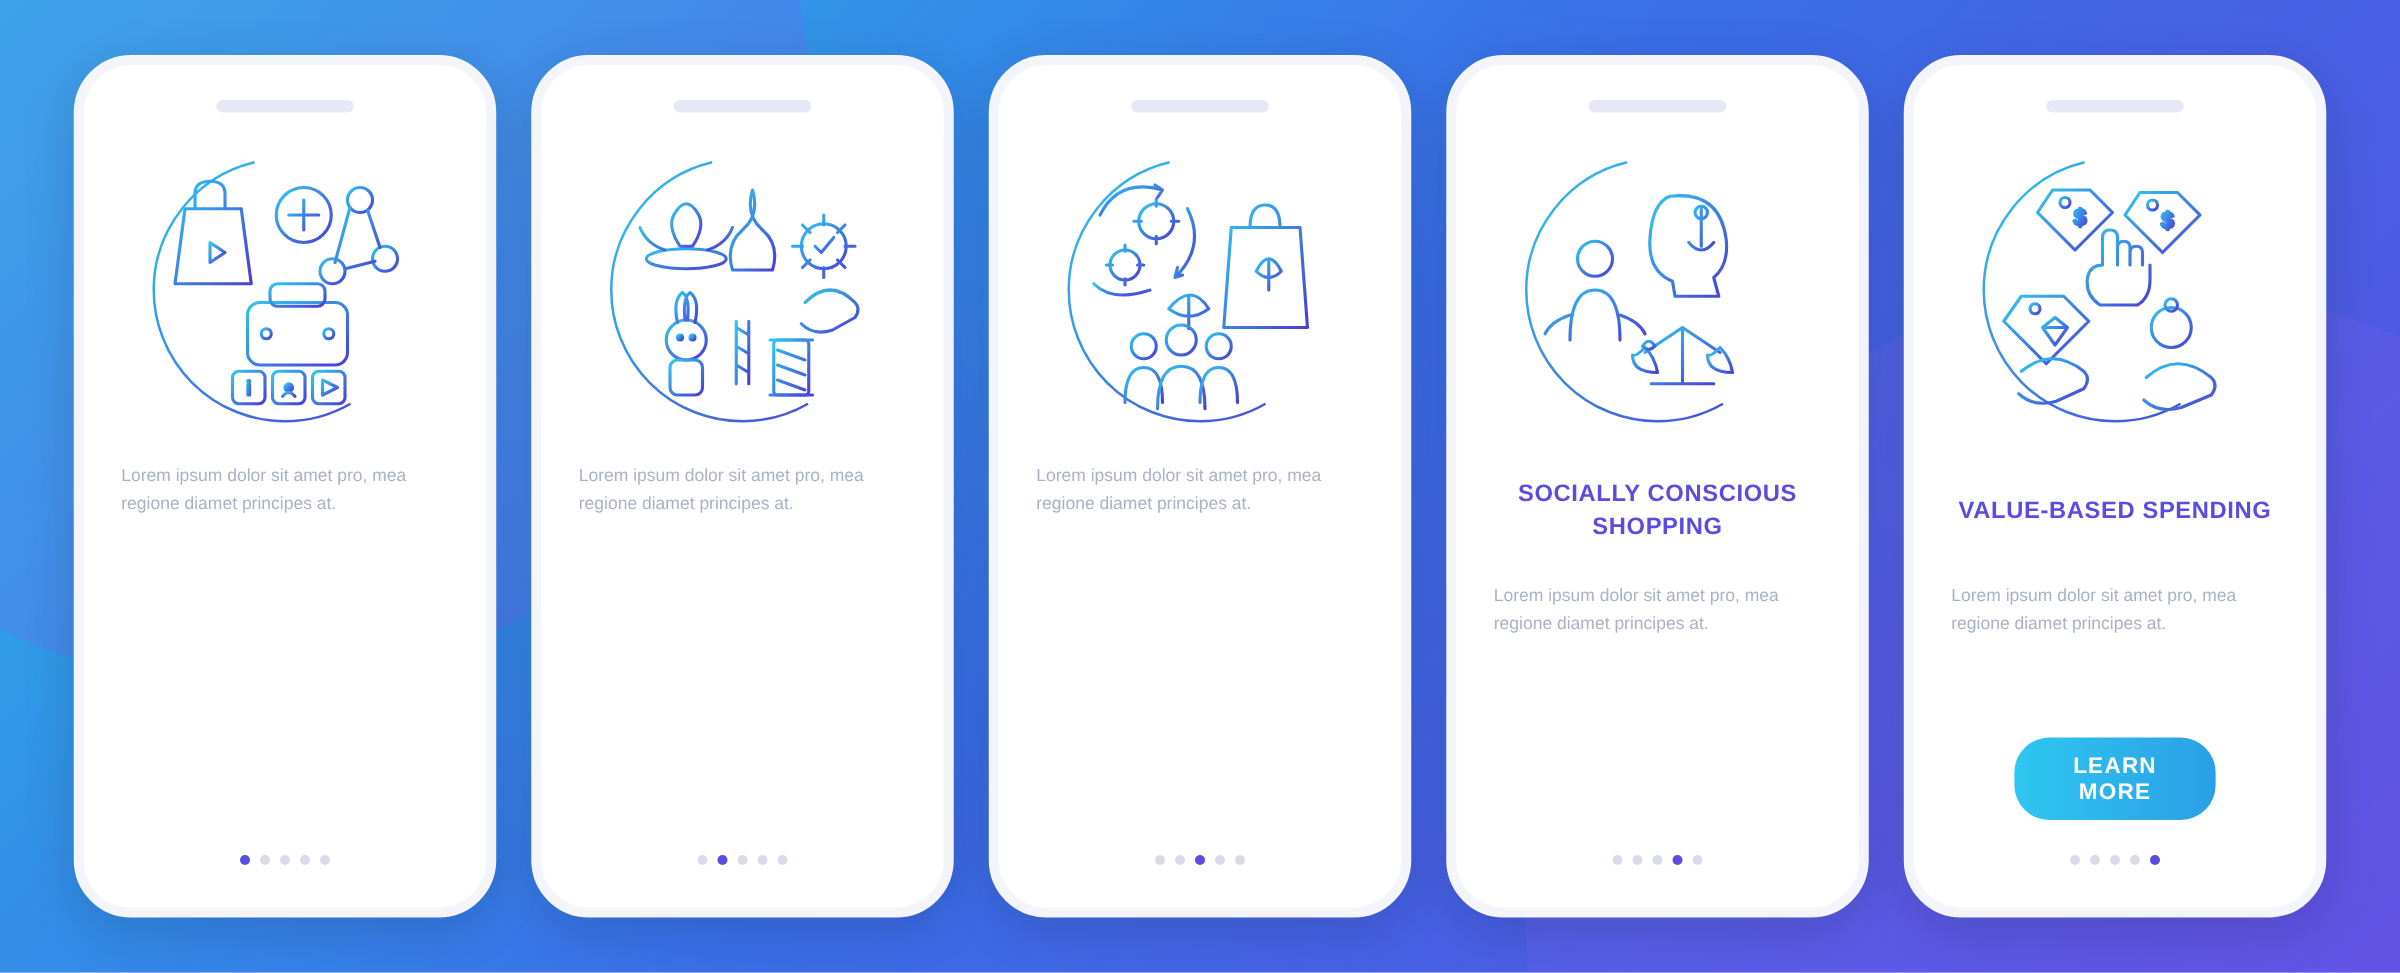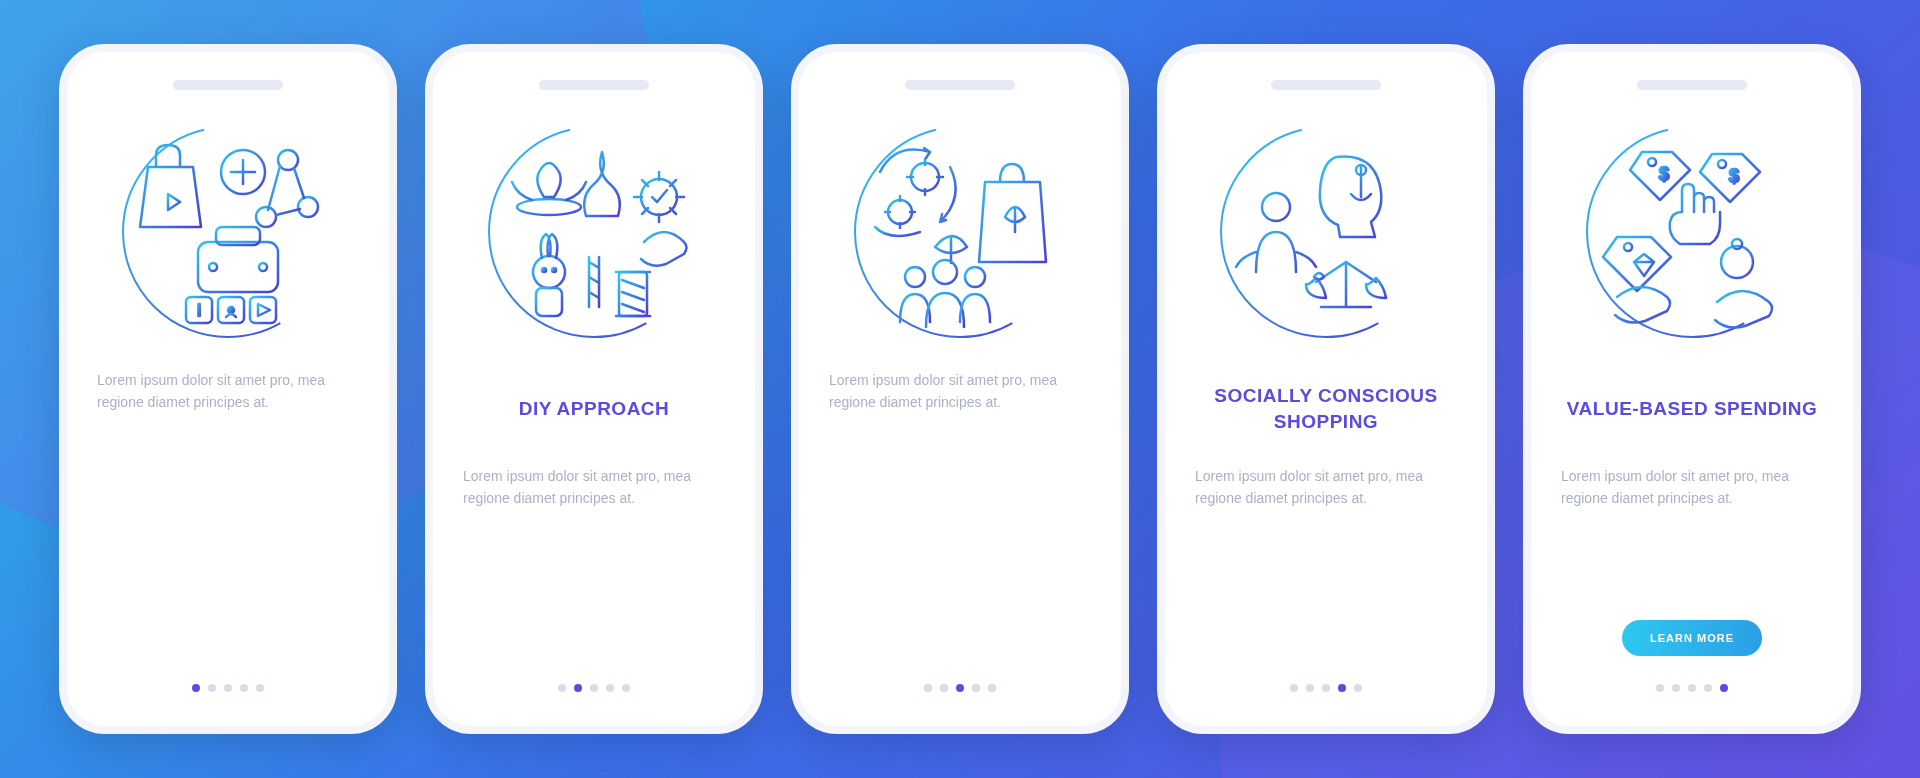--- a/index.html
+++ b/index.html
@@ -94,21 +94,21 @@
   .dot.active { background: #5b4ce0; }
   .btn {
     position: absolute;
     bottom: 70px;
     left: 50%;
     transform: translateX(-50%);
     padding: 12px 28px;
     border-radius: 28px;
     background: linear-gradient(90deg, #2fc7f0, #2a9fe7);
     color: #fff;
-    font-size: 11px;
+    font-size: 18px;
     font-weight: 700;
     letter-spacing: 1px;
     border: none;
     cursor: pointer;
   }
   svg { width: 240px; height: 240px; }
 </style>
 </head>
 <body>
 
@@ -196,21 +196,20 @@
             <circle cx="80" cy="158" r="2" fill="url(#g2)"></circle>
           <rect x="62" y="176" width="26" height="28" rx="6"></rect>
 
           <path d="M115 145 v50 M125 145 v50 M115 150 l10 6 M115 165 l10 6 M115 180 l10 6"></path>
 
           <rect x="145" y="160" width="28" height="44" rx="3"></rect>
             <path d="M142 160 h34 M142 204 h34 M148 168 l22 8 M148 180 l22 8 M148 192 l22 8"></path>
         </g>
       </svg>
     </div>
-    <div class="title">DIY APPROACH</div>
     <div class="desc">Lorem ipsum dolor sit amet pro, mea regione diamet principes at.</div>
     <div class="dots">
       <span class="dot"></span>
       <span class="dot active"></span>
       <span class="dot"></span>
       <span class="dot"></span>
       <span class="dot"></span>
     </div>
   </div>
 

